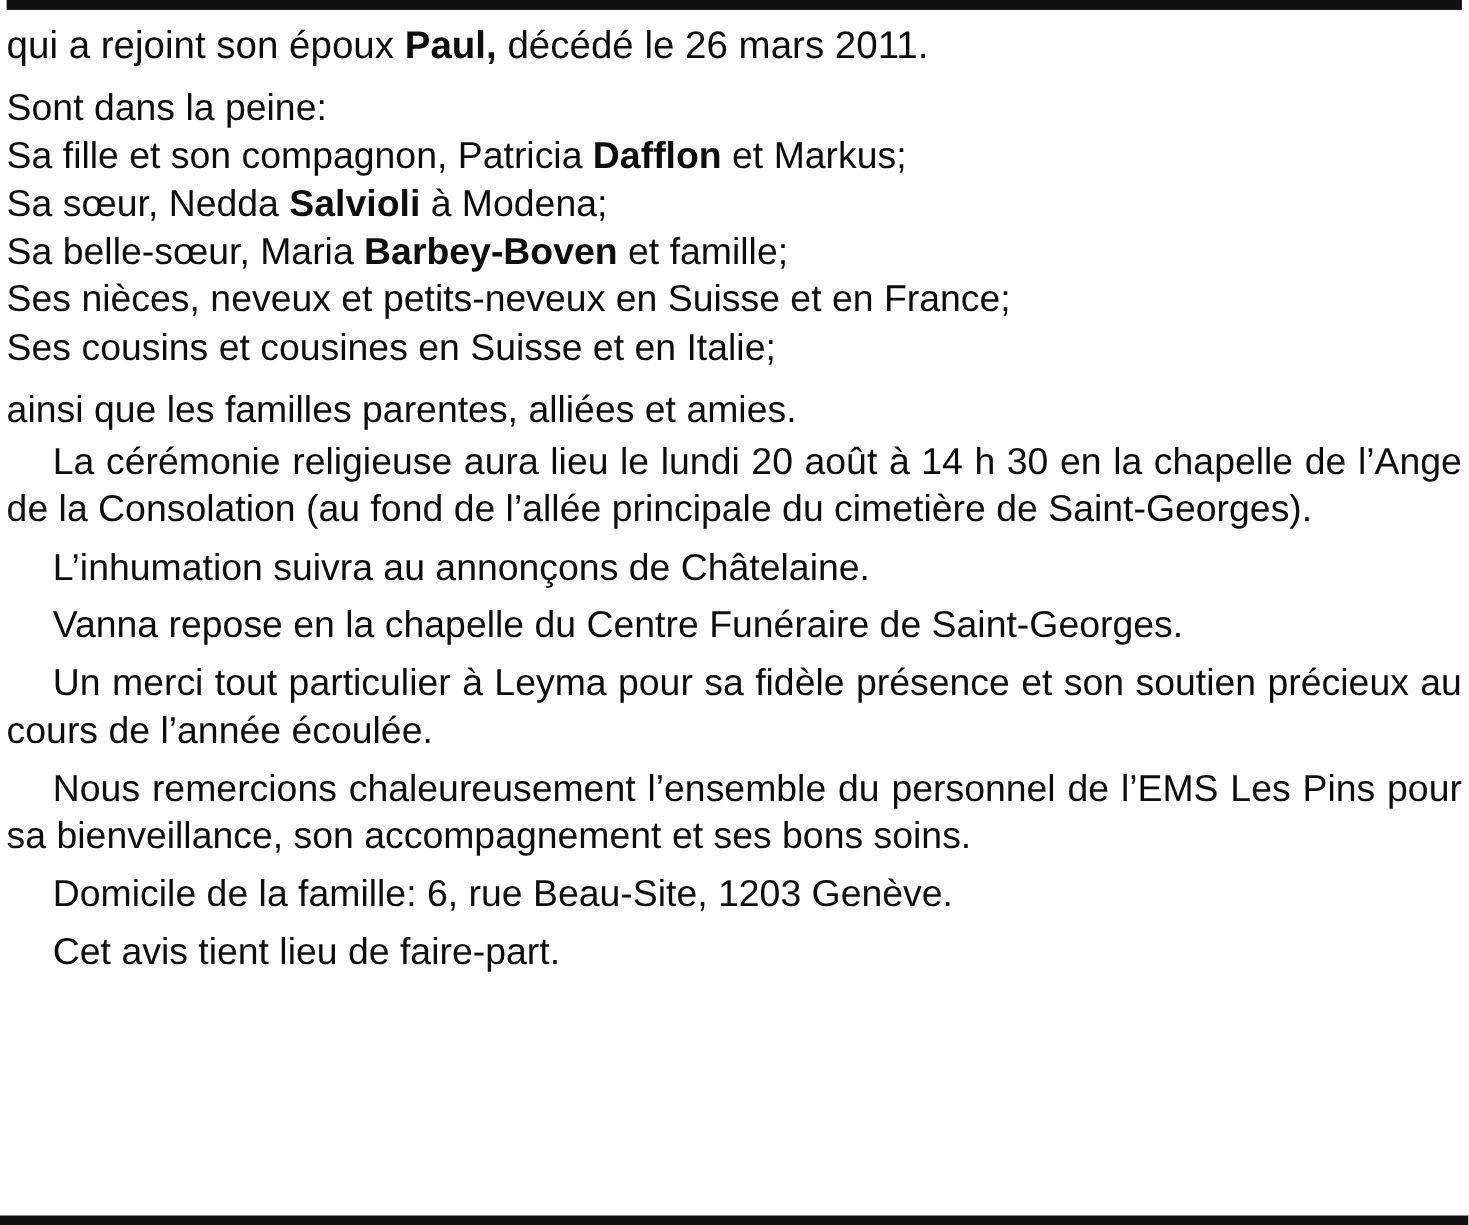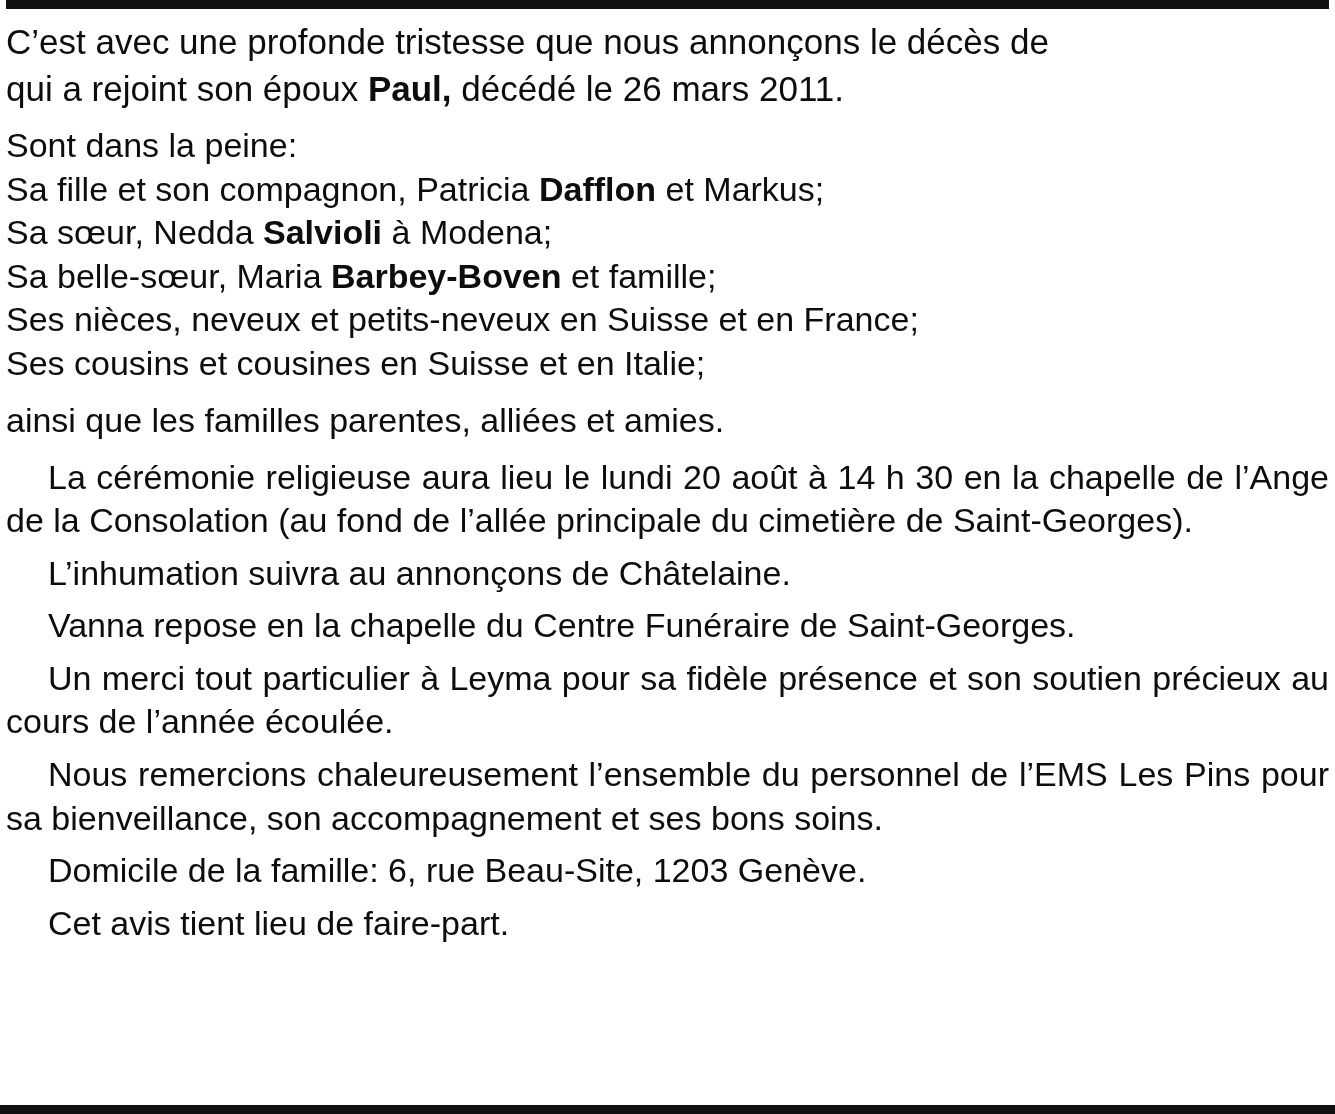--- a/index.html
+++ b/index.html
@@ -63,42 +63,41 @@
     font-size: 34px;
     line-height: 1.28;
     margin: 0 0 14px 0;
   }
   .family-block div {
     white-space: nowrap;
   }
   .allied {
     font-size: 34px;
     line-height: 1.25;
-    margin: 0 0 14px 0;
+    margin: 0 0 4px 0;
   }
   .para {
     font-size: 34px;
     line-height: 1.28;
     margin: 0 0 9px 0;
     text-indent: 42px;
     text-align: justify;
   }
   .para.nojust {
     text-align: left;
   }
   b { font-weight: bold; }
 </style>
 </head>
 <body>
 
 <div class="notice">
 
   <div class="rule-top"></div>
 
-  <p class="lead">C’est avec une profonde tristesse que nous annonçons le décès de</p>
 
 
 
   <p class="spouse"><span>qui a rejoint son époux </span><b>Paul,</b><span> décédé le 26 mars 2011.</span></p>
 
   <div class="family-block">
     <div>Sont dans la peine:</div>
     <div><span>Sa fille et son compagnon, Patricia </span><b>Dafflon</b><span> et Markus;</span></div>
     <div><span>Sa sœur, Nedda </span><b>Salvioli</b><span> à Modena;</span></div>
     <div><span>Sa belle-sœur, Maria </span><b>Barbey-Boven</b><span> et famille;</span></div>

